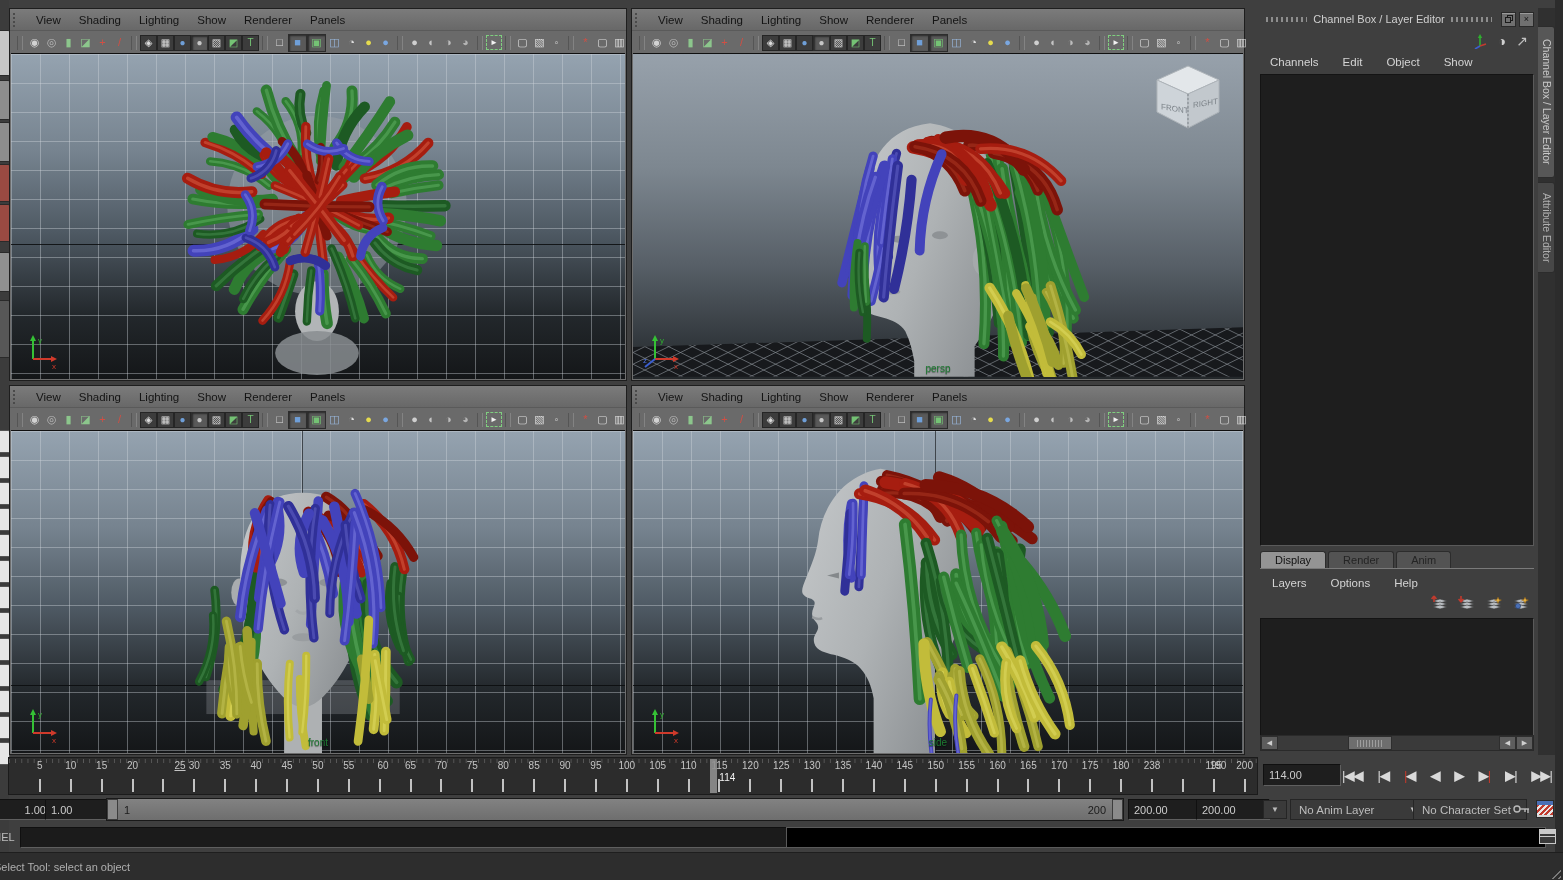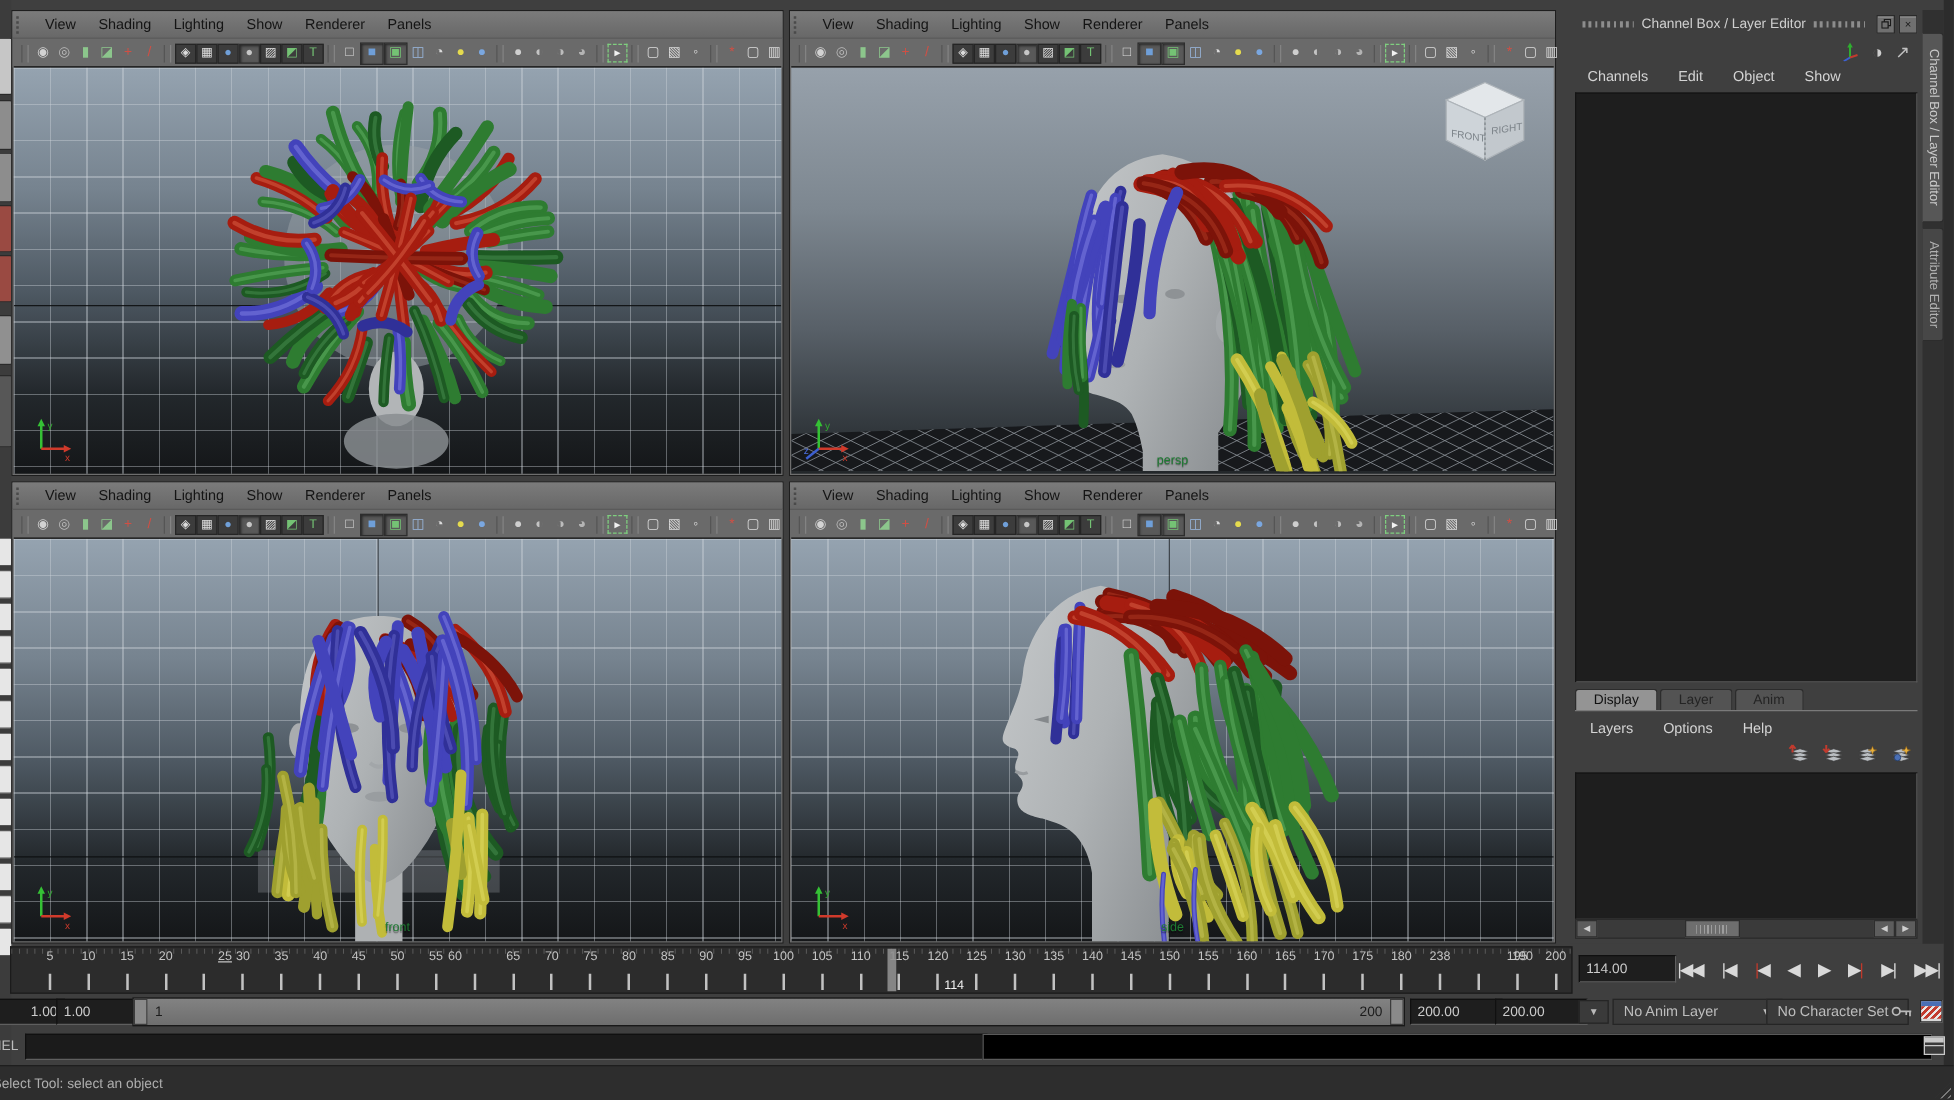--- a/index.html
+++ b/index.html
@@ -60,21 +60,21 @@
   .hsb-thumb{position:absolute;left:70px;top:0;bottom:0;width:42px;background:#6e6e6e;border:1px solid #2e2e2e;
              display:flex;align-items:center;justify-content:center;}
   .hsb-thumb i{display:block;width:26px;height:7px;background-image:repeating-linear-gradient(90deg,#9d9d9d 0 1px,rgba(0,0,0,0) 1px 3px);}
   
   .tslider{position:absolute;background:#2c2c2c;border:1px solid #1b1b1b;}
   .minor-ticks{position:absolute;top:1px;left:0;right:0;height:4px;opacity:.7;
                background-image:repeating-linear-gradient(90deg,#6e6e6e 0 1px,rgba(0,0,0,0) 1px 100%);}
   .tick-label{position:absolute;top:2px;transform:translateX(-50%);font-size:10px;color:#c4c4c4;}
   .tick-line{position:absolute;bottom:2px;width:2px;height:13px;background:#c2c2c2;}
   .playhead{position:absolute;top:1px;bottom:1px;width:7px;background:#8f8f8f;opacity:.9;}
-  .playhead-label{position:absolute;bottom:0;font-size:10px;color:#f2f2f2;margin-left:36px;}
+  .playhead-label{position:absolute;bottom:11px;font-size:10px;color:#f2f2f2;}
   .fld{position:absolute;background:#1e1e1e;border:1px solid #101010;border-bottom-color:#5f5f5f;
        border-right-color:#5f5f5f;color:#cccccc;font-size:11px;display:flex;align-items:center;padding:0 5px;}
   .rangebar{position:absolute;background:#282828;border:1px solid #191919;display:flex;align-items:stretch;}
   .rb-handle{width:9px;background:#8a8a8a;border:1px solid #3c3c3c;}
   .rb-mid{flex:1;background:linear-gradient(#828282,#6e6e6e);display:flex;align-items:center;
           justify-content:space-between;font-size:11px;color:#1c1c1c;padding:0 6px;}
   .pbtn{font-size:13px;color:#d9d9d9;letter-spacing:-1px;padding:0 6px;font-weight:bold;}
   .pbtn .bar{color:#d9d9d9;font-weight:normal;}
   .pbtn.accent .bar{color:#c0392b;}
   .ddbtn{position:absolute;background:#3a3a3a;border:1px solid #252525;color:#b9b9b9;font-size:8px;
@@ -1018,21 +1018,21 @@
     <div class="rp-menus" id="cb-menus" style="position: absolute; left: 2px; top: 44px;">
         <span>Channels</span>
         <span>Edit</span>
         <span>Object</span>
         <span>Show</span>
       </div>
     <div class="sunken" style="position:absolute;left:4px;right:4px;top:66px;height:470px;"></div>
 
     <div class="tabs" id="layer-tabs" style="left:4px;top:543px;right:4px;border-bottom:1px solid #7a7a7a;">
         <span class="tab active">Display</span>
-        <span class="tab">Layer</span>
+        <span class="tab">Render</span>
         <span class="tab">Anim</span>
       </div>
     <div class="rp-menus" id="layer-menus" style="position:absolute;left:4px;top:565px;">
         <span>Layers</span>
         <span>Options</span>
         <span>Help</span>
       </div>
     <div id="layer-icons" style="position:absolute;right:8px;top:586px;display:flex;gap:8px;">
         <svg width="19" height="16">
           <polygon points="3,7 10,5 17,7 10,9" fill="#b9bdc1" stroke="#3a3a3a" stroke-width="0.6"></polygon>
@@ -1097,21 +1097,21 @@
       <span class="tick-label" style="left: 216.238px;">35</span>
       <div class="tick-line" style="left: 215.238px;"></div>
       <span class="tick-label" style="left: 247.129px;">40</span>
       <div class="tick-line" style="left: 246.129px;"></div>
       <span class="tick-label" style="left: 278.02px;">45</span>
       <div class="tick-line" style="left: 277.02px;"></div>
       <span class="tick-label" style="left: 308.911px;">50</span>
       <div class="tick-line" style="left: 307.911px;"></div>
       <span class="tick-label" style="left: 339.802px;">55</span>
       <div class="tick-line" style="left: 338.802px;"></div>
-      <span class="tick-label" style="left: 355px; text-align: center;">60</span>
+      <span class="tick-label" style="left: 374px; text-align: center;">60</span>
       <div class="tick-line" style="left: 369.693px;"></div>
       <span class="tick-label" style="left: 401.584px;">65</span>
       <div class="tick-line" style="left: 400.584px;"></div>
       <span class="tick-label" style="left: 432.475px;">70</span>
       <div class="tick-line" style="left: 431.475px;"></div>
       <span class="tick-label" style="left: 463.366px;">75</span>
       <div class="tick-line" style="left: 462.366px;"></div>
       <span class="tick-label" style="left: 494.257px;">80</span>
       <div class="tick-line" style="left: 493.257px;"></div>
       <span class="tick-label" style="left: 525.149px;">85</span>

